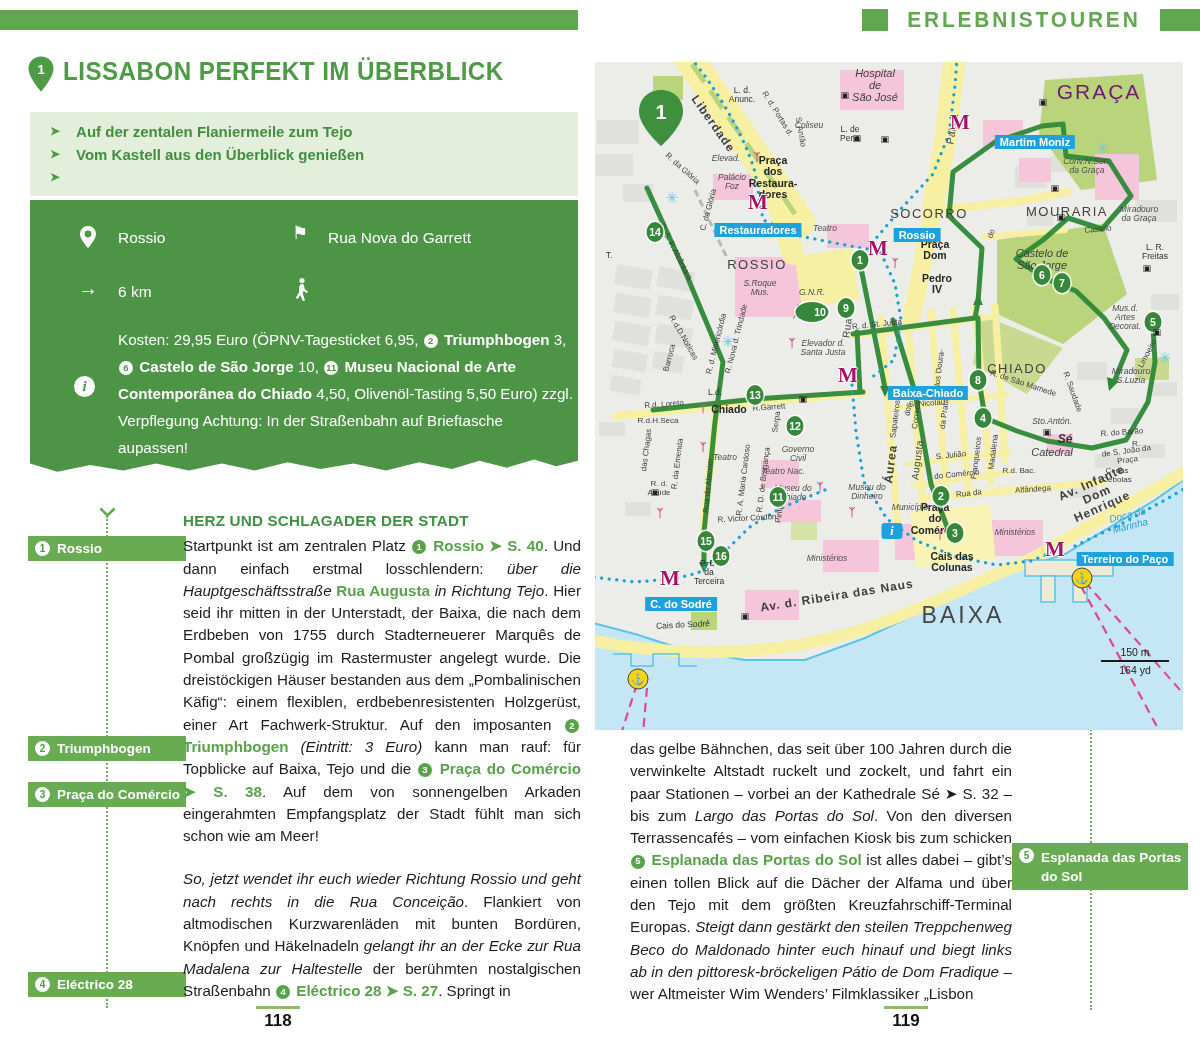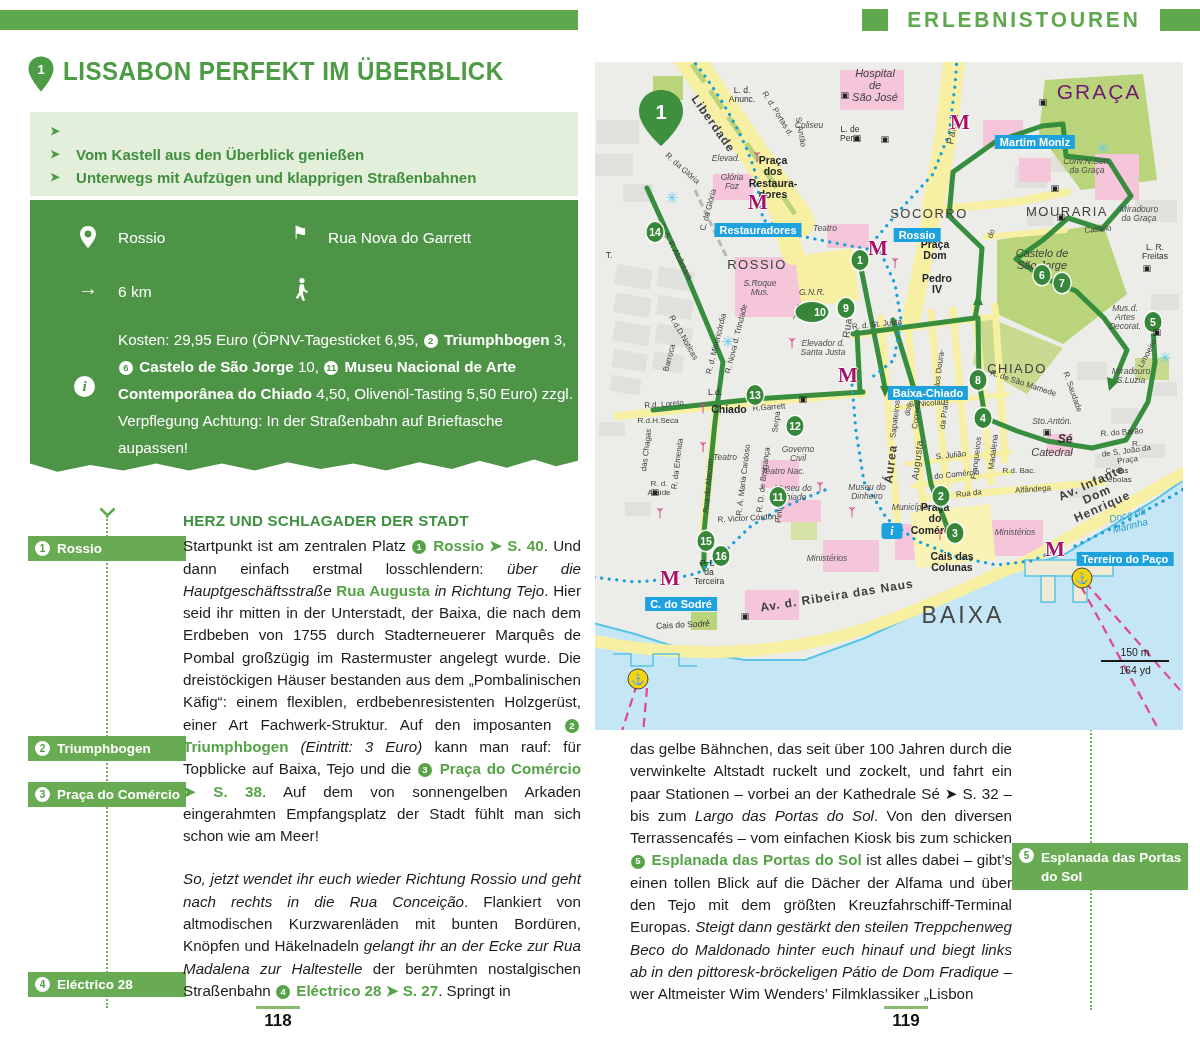--- a/index.html
+++ b/index.html
@@ -116,28 +116,28 @@
         <text x="13" y="18" text-anchor="middle" font-size="13" font-weight="bold" fill="#fff">1</text>
       </svg>
     </span>
     <h1>LISSABON PERFEKT IM ÜBERBLICK</h1>
   </div>
 
   <div class="hlbox">
     <ul id="highlights">
         <li>
           <span class="hl-arrow">➤</span>
+          <span>Auf der zentalen Flaniermeile zum Tejo</span>
         </li>
         <li>
           <span class="hl-arrow">➤</span>
           <span>Vom Kastell aus den Überblick genießen</span>
         </li>
         <li>
           <span class="hl-arrow">➤</span>
-          <span>Unterwegs mit Aufzügen und klapprigen Straßenbahnen</span>
         </li>
       </ul>
   </div>
 
   <div class="factbox">
     <span class="ficon" style="left:50px;top:26px;">
       <svg width="16" height="22" viewBox="0 0 16 22">
         <path fill-rule="evenodd" fill="#fff" d="M8,0 C12.4,0 16,3.4 16,7.9 C16,13.4 8,22 8,22 C8,22 0,13.4 0,7.9 C0,3.4 3.6,0 8,0 Z M8,4.6 A3.4,3.4 0 1 0 8,11.4 A3.4,3.4 0 1 0 8,4.6 Z"></path>
       </svg>
     </span>
@@ -345,21 +345,21 @@
 da Graça</div>
         <div class="lbl pl-i" style="left: 214px; top: 64px; transform: translate(-50%, -50%);">Coliseu</div>
         <div class="lbl pl" style="left: 255px; top: 72px; transform: translate(-50%, -50%);">L. de
 Pena</div>
         <div class="lbl st-lg" style="left: 358px; top: 67px; transform: translate(-50%, -50%) rotate(-80deg);">Palma</div>
         <div class="lbl pl-b" style="left: 178px; top: 116px; transform: translate(-50%, -50%);">Praça
 dos
 Restaura-
 dores</div>
         <div class="lbl pl-i" style="left: 131px; top: 97px; transform: translate(-50%, -50%);">Elevad.</div>
-        <div class="lbl pl-i" style="left: 137px; top: 120px; transform: translate(-50%, -50%);">Glória
+        <div class="lbl pl-i" style="left: 137px; top: 120px; transform: translate(-50%, -50%);">Palácio
 Foz</div>
         <div class="lbl st" style="left: 87px; top: 107px; transform: translate(-50%, -50%) rotate(42deg);">R. da Glória</div>
         <div class="lbl st" style="left: 114px; top: 148px; transform: translate(-50%, -50%) rotate(-75deg);">C. da Glória</div>
         <div class="lbl st" style="left: 80px; top: 190px; transform: translate(-50%, -50%) rotate(62deg);">R. S. P. Alcântara</div>
         <div class="lbl pl" style="left: 14px; top: 194px; transform: translate(-50%, -50%);">T.</div>
         <div class="lbl pl-i" style="left: 230px; top: 167px; transform: translate(-50%, -50%);">Teatro</div>
         <div class="lbl d2" style="left: 334px; top: 152px; transform: translate(-50%, -50%);">SOCORRO</div>
         <div class="lbl d2" style="left: 472px; top: 150px; transform: translate(-50%, -50%);">MOURARIA</div>
         <div class="lbl st" style="left: 503px; top: 168px; transform: translate(-50%, -50%) rotate(-6deg);">Castelo</div>
         <div class="lbl st" style="left: 397px; top: 172px; transform: translate(-50%, -50%) rotate(-70deg);">do</div>

